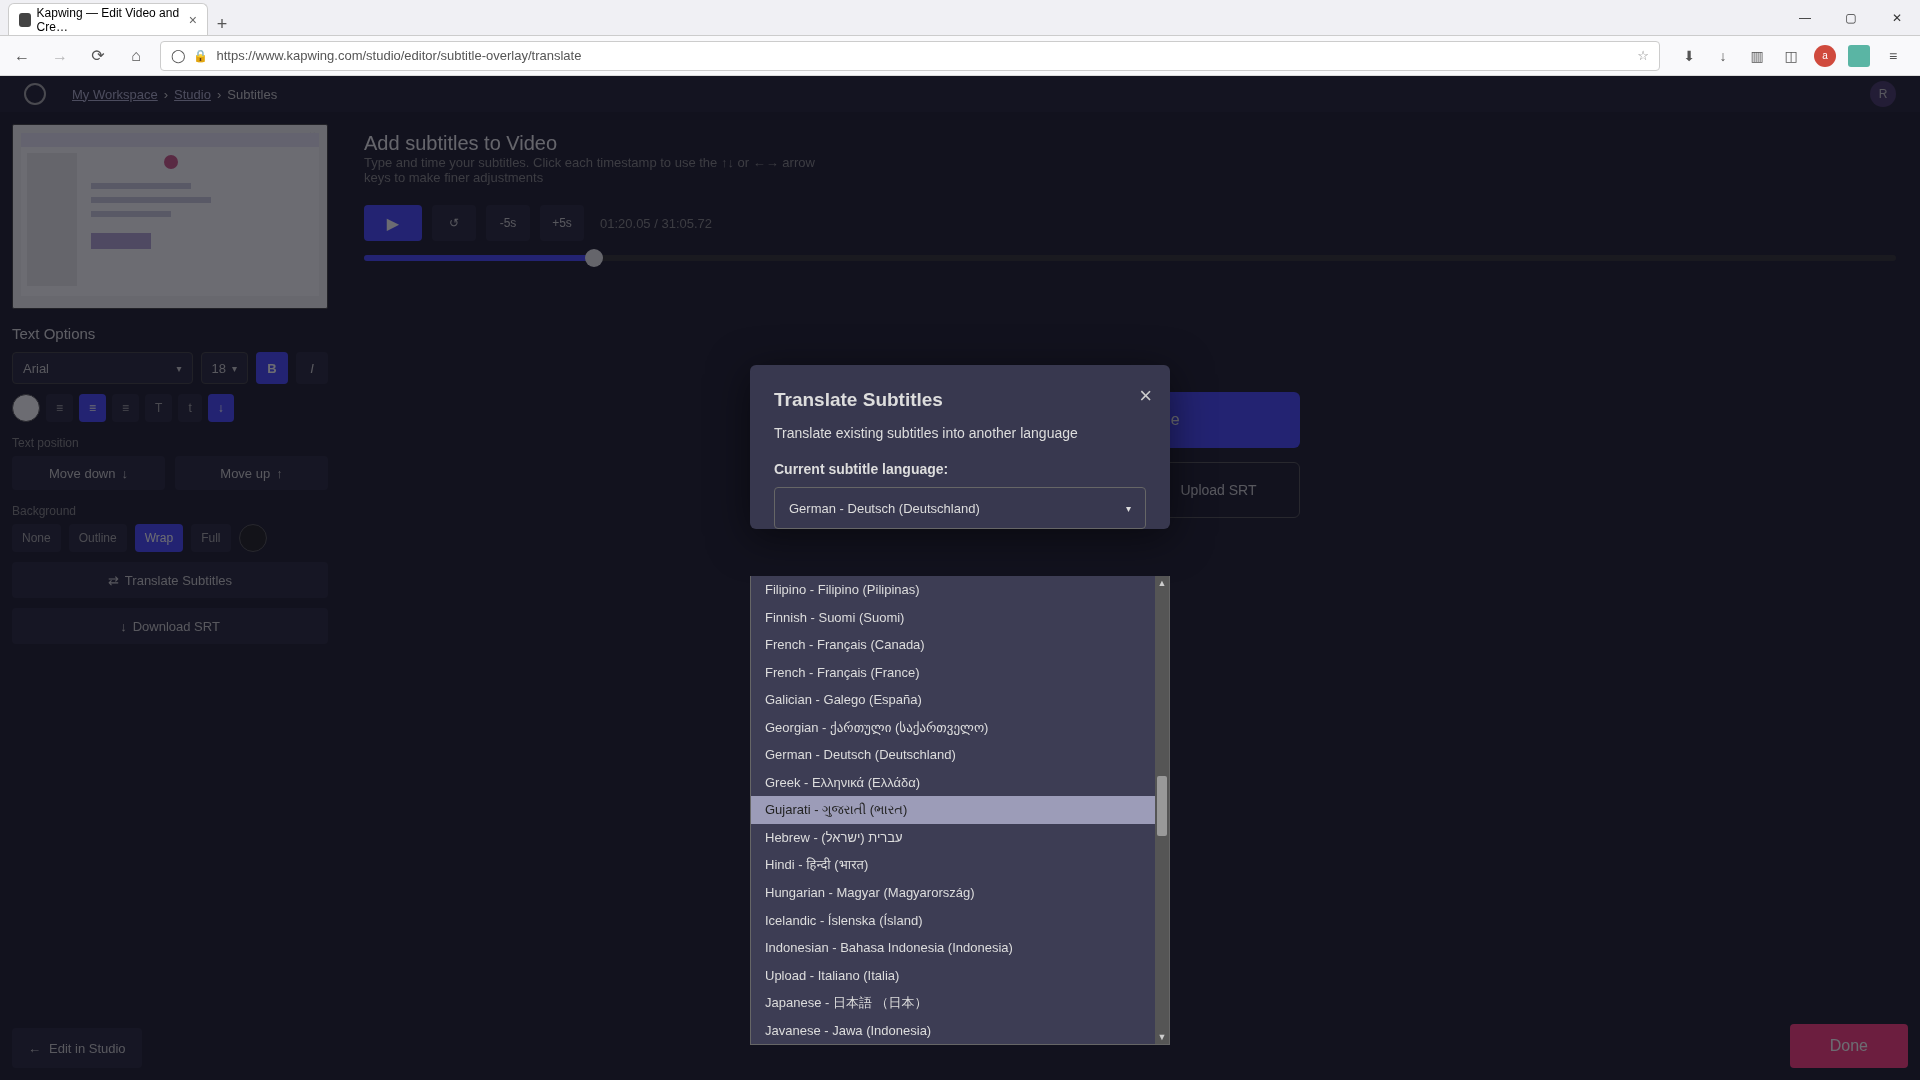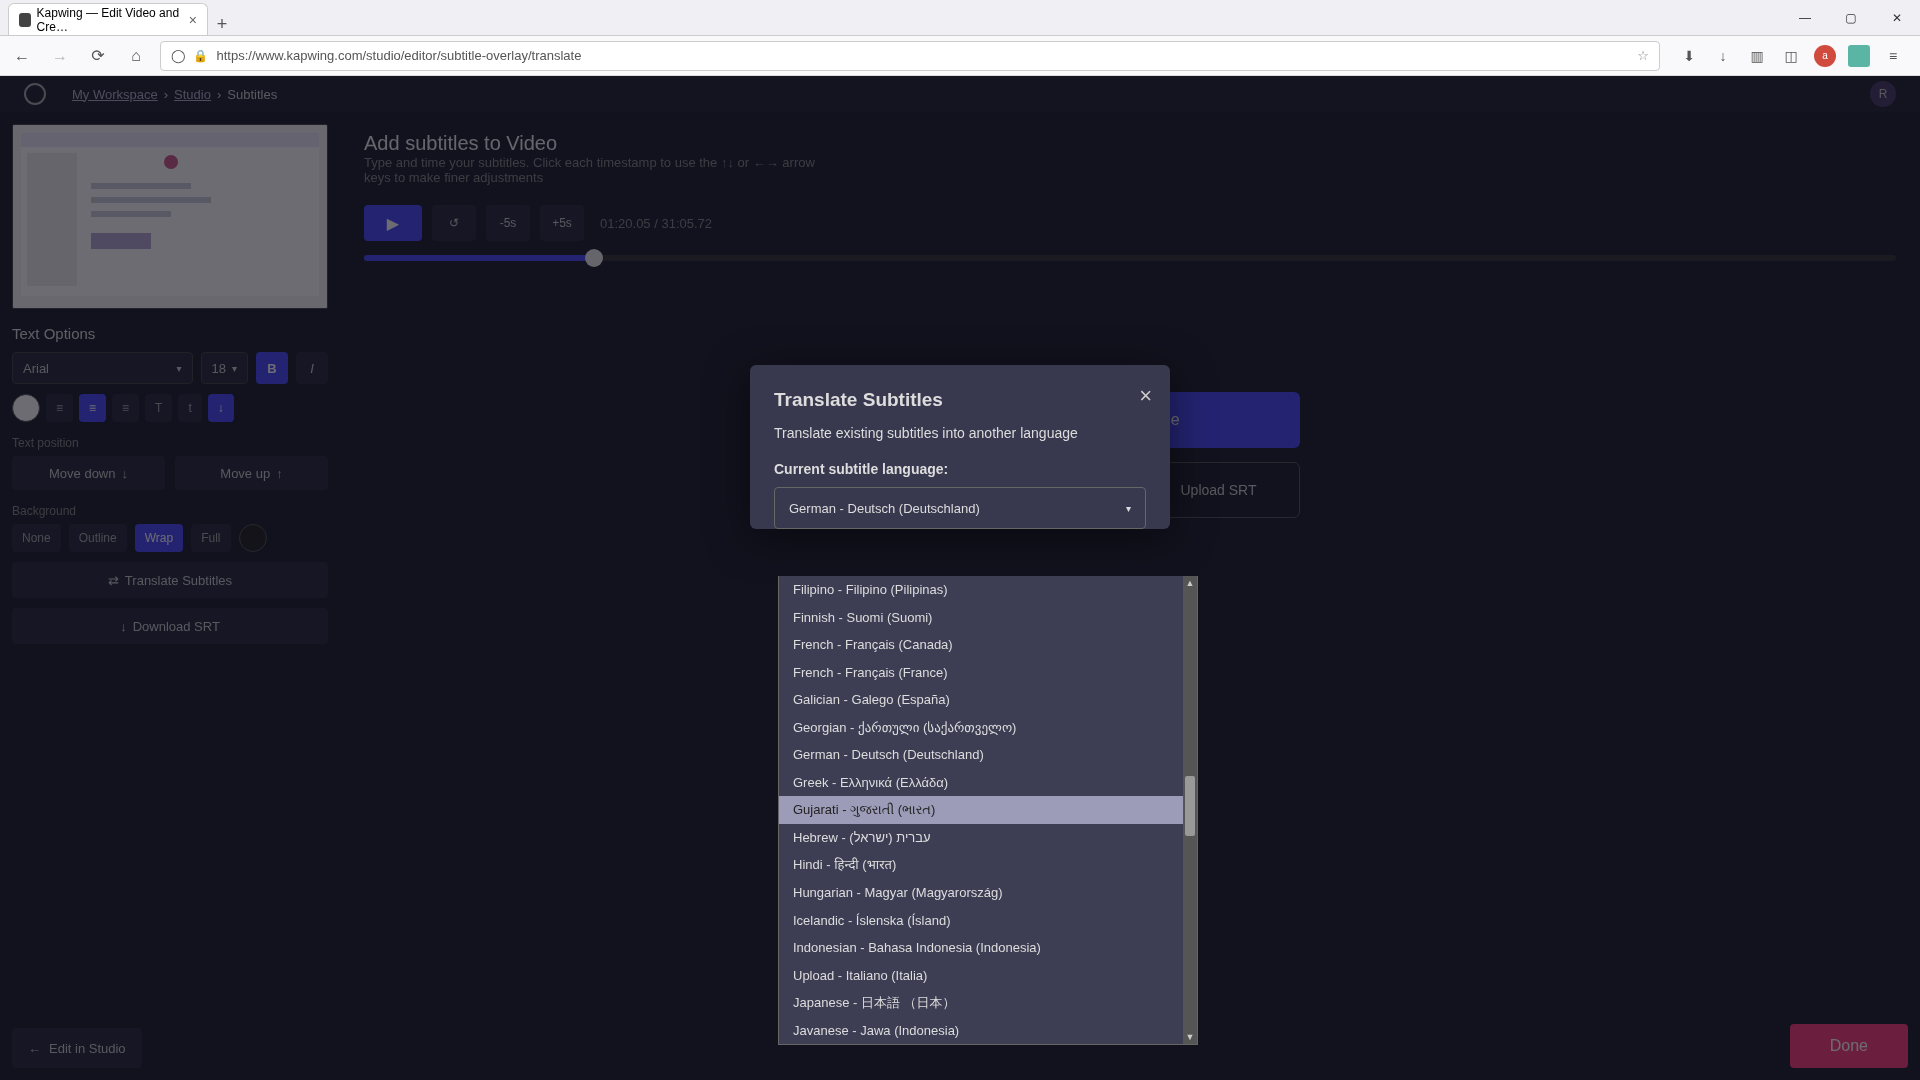--- a/index.html
+++ b/index.html
@@ -76,21 +76,21 @@
 
 
 .modal { position: absolute; left: 50%; top: 365px; transform: translateX(-50%); width: 420px; background: #38384f; border-radius: 6px; padding: 24px 24px 0; color: #ddd; box-shadow: 0 8px 40px rgba(0,0,0,0.5); }
 .modal-title { font-size: 19px; font-weight: 600; }
 .modal-close { position: absolute; top: 18px; right: 18px; font-size: 22px; color: #ccc; cursor: pointer; }
 .modal-sub { font-size: 14px; margin-top: 14px; }
 .modal-label { font-size: 14px; font-weight: 600; margin-top: 20px; }
 .select-box { margin-top: 10px; height: 42px; border: 1px solid #666; border-radius: 4px; display: flex; align-items: center; padding: 0 14px; font-size: 13px; background: #38384f; position: relative; }
 .select-box .chev { position: absolute; right: 14px; }
 
-.dropdown { position: absolute; left: 50%; top: 576px; transform: translateX(-50%); width: 420px; background: #3d3d54; border: 1px solid #666; border-top: none; max-height: 505px; overflow: hidden; margin-left: 28px; }
+.dropdown { position: absolute; left: 50%; top: 576px; transform: translateX(-50%); width: 420px; background: #3d3d54; border: 1px solid #666; border-top: none; max-height: 505px; overflow: hidden; }
 .dd-list { height: 100%; overflow-y: auto; }
 .dd-item { padding: 5px 14px; font-size: 13px; color: #ddd; line-height: 1.35; cursor: pointer; }
 .dd-item.highlight { background: #9c9cb8; color: #222; }
 .dd-scroll { position: absolute; right: 0; top: 0; bottom: 0; width: 14px; background: #555; }
 .dd-scroll .thumb { position: absolute; left: 2px; right: 2px; top: 200px; height: 60px; background: #999; border-radius: 2px; }
 .dd-scroll .arr { position: absolute; left: 0; right: 0; height: 14px; display: flex; align-items: center; justify-content: center; font-size: 9px; color: #ccc; }
 .dd-scroll .arr.up { top: 0; }
 .dd-scroll .arr.down { bottom: 0; }
 
 

